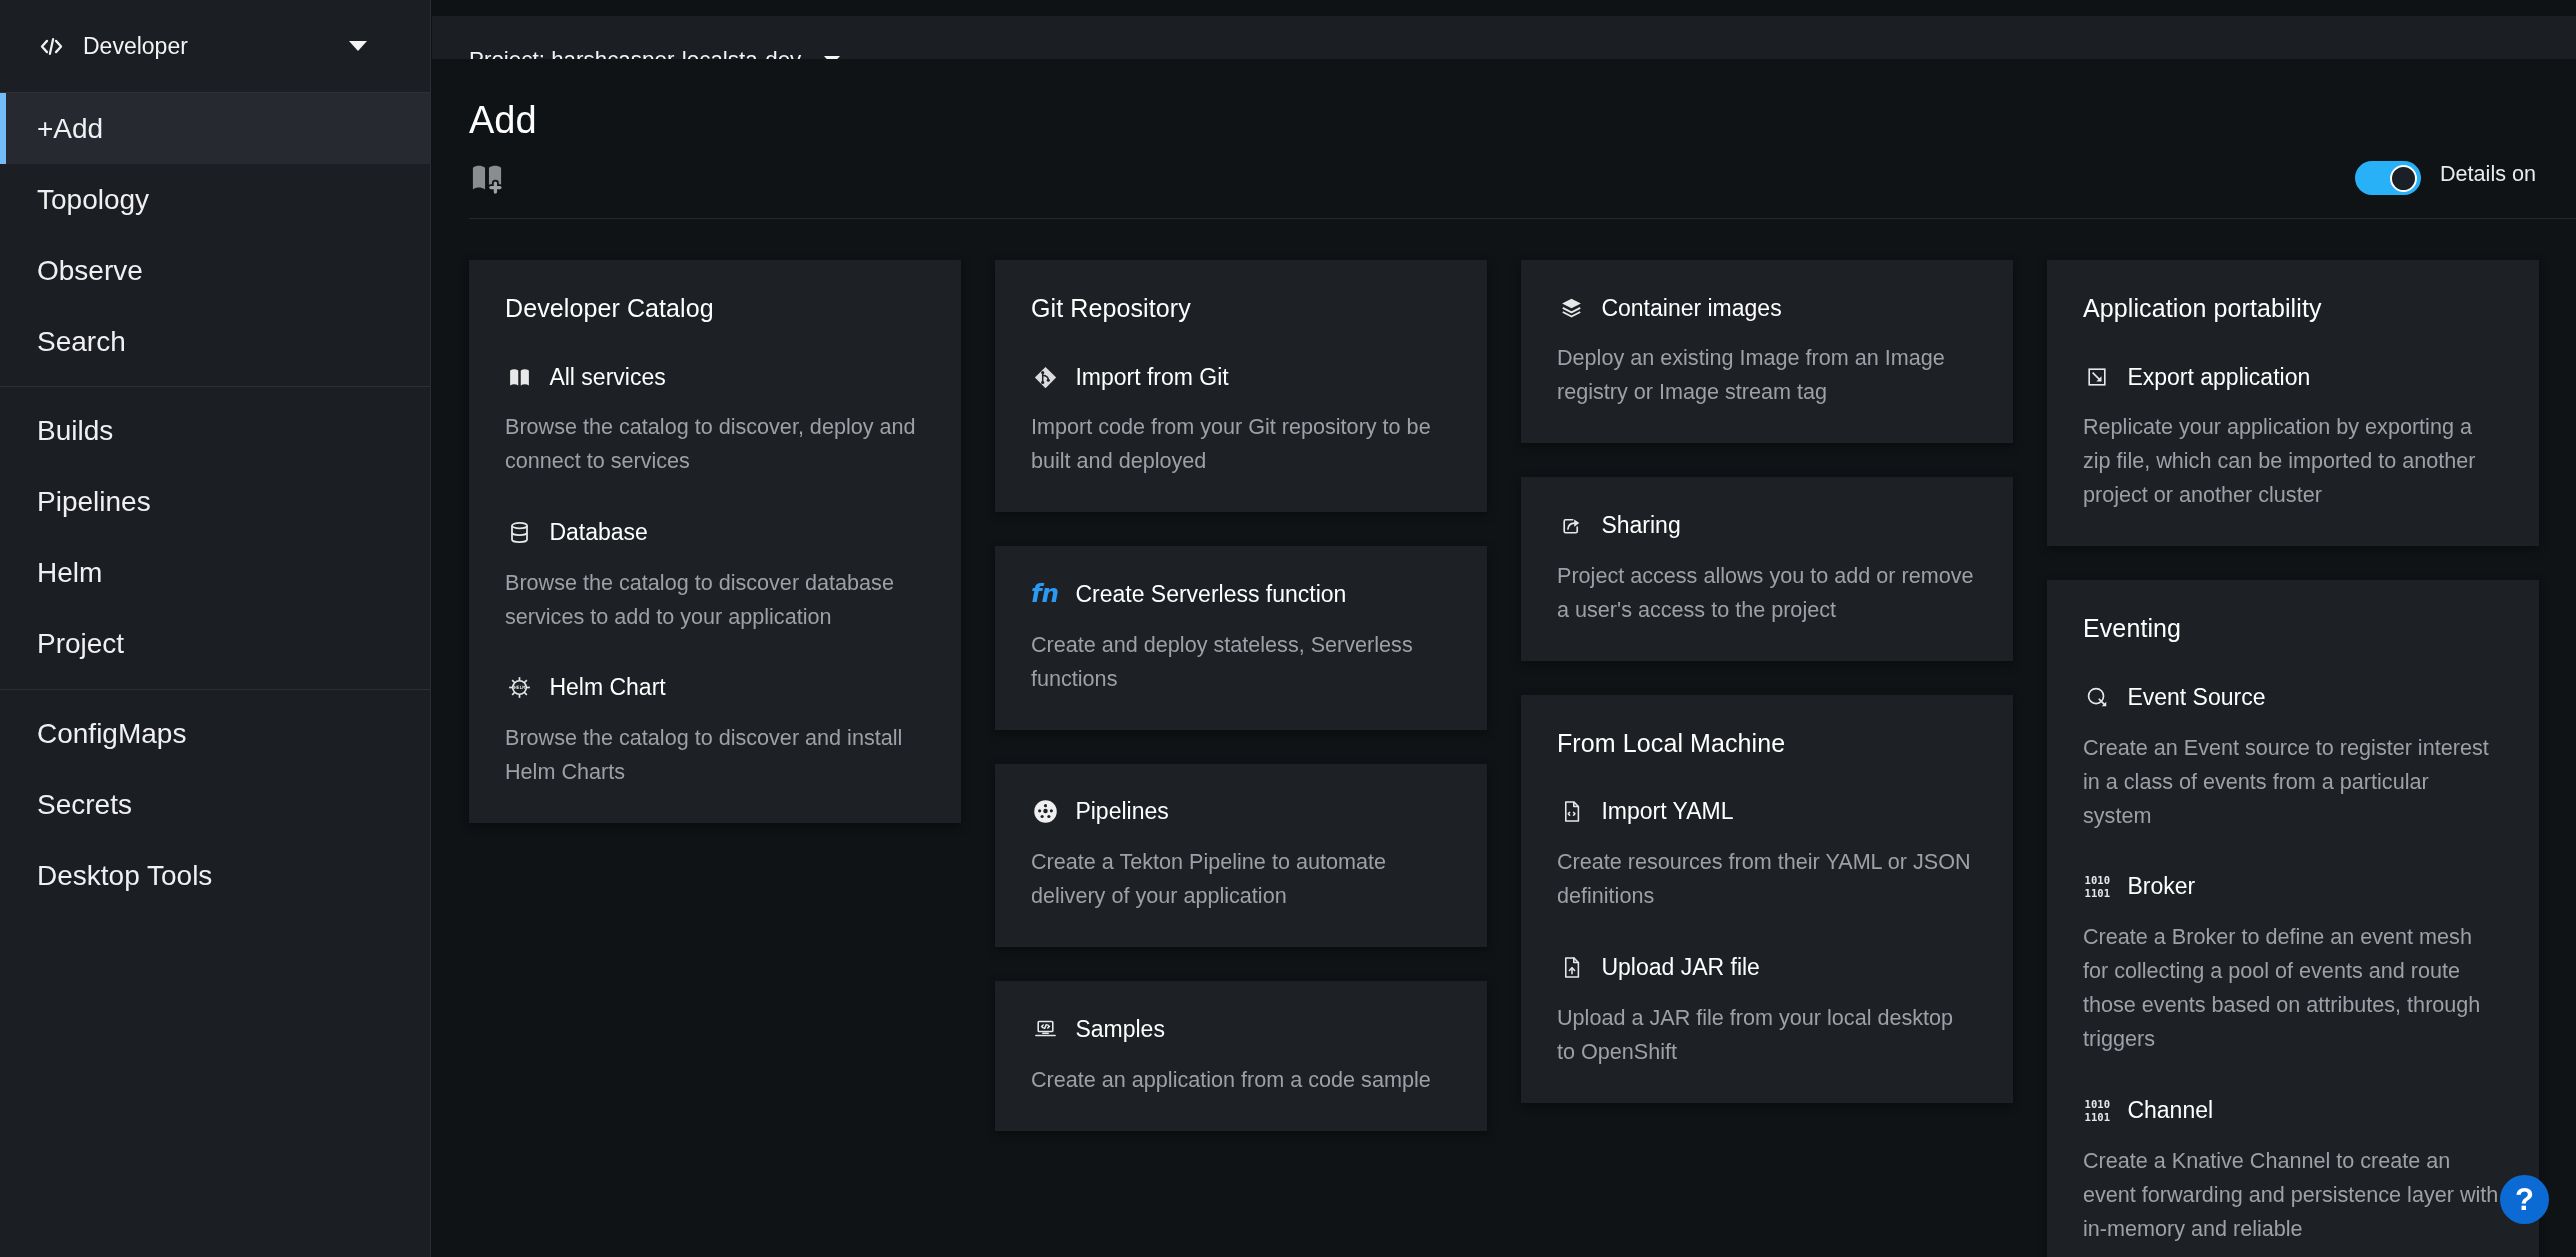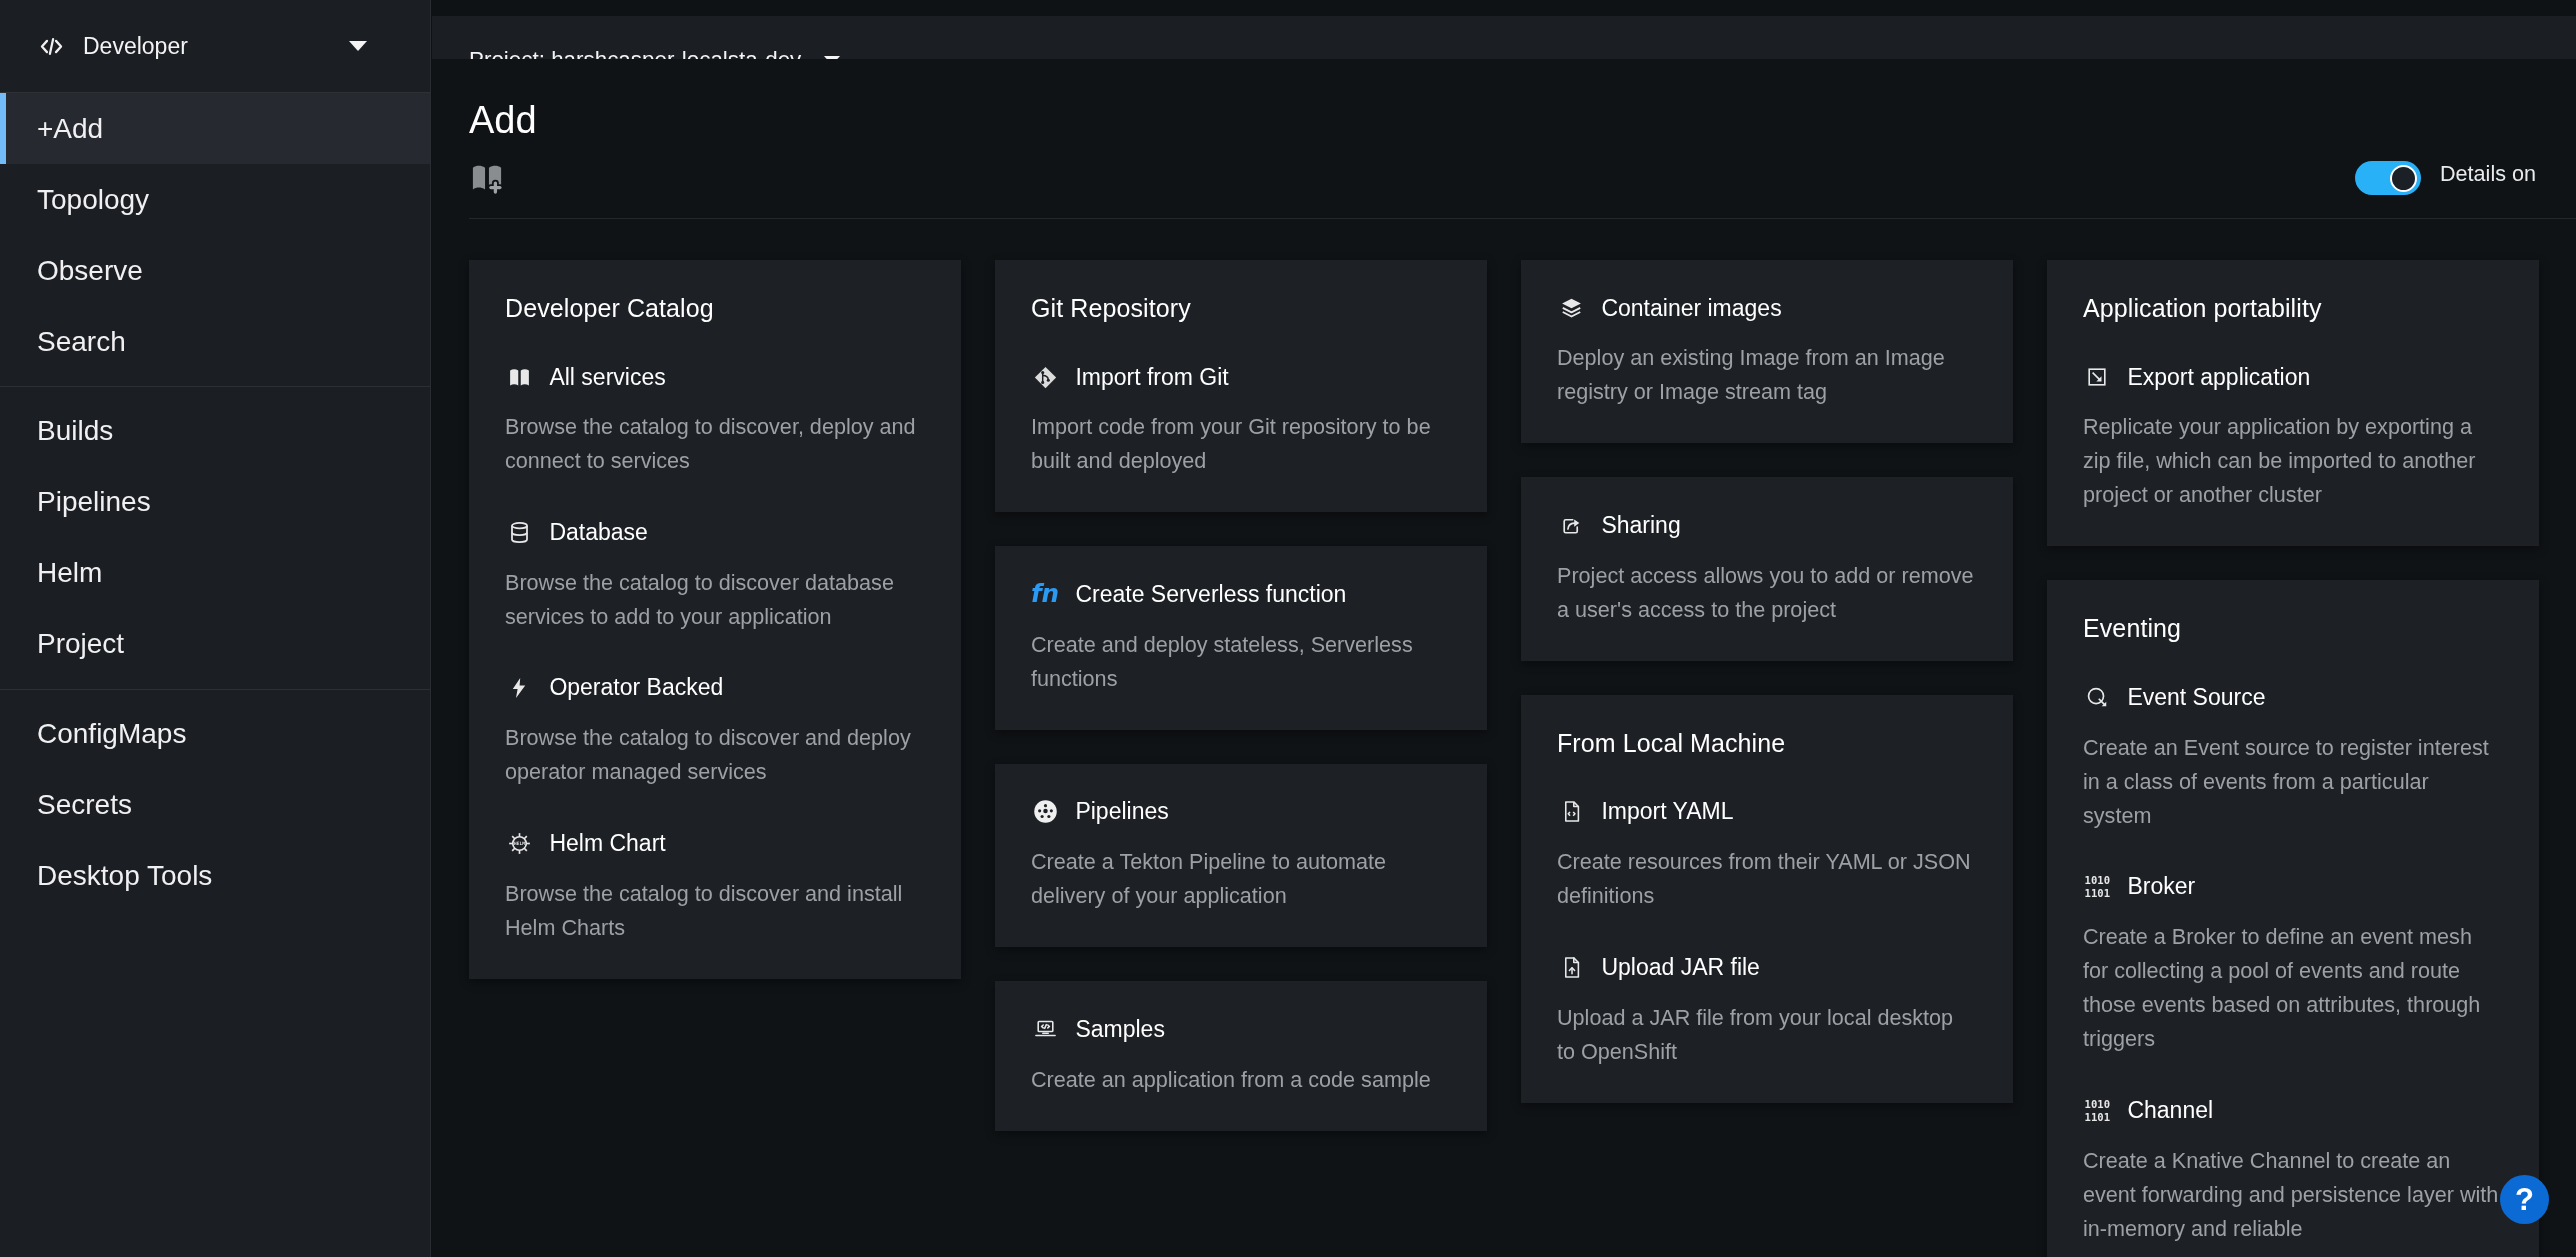--- a/index.html
+++ b/index.html
@@ -184,31 +184,20 @@
                 <path d="M4.8 5.4 V12 c0 1.45 3.2 2.6 7.2 2.6 s7.2 -1.15 7.2 -2.6 V5.4"></path>
                 <path d="M4.8 12 V18.6 c0 1.45 3.2 2.6 7.2 2.6 s7.2 -1.15 7.2 -2.6 V12"></path>
               </g>
                 </svg>
             </span>
             <span class="item-label">Database</span>
           </div>
           <p class="item-desc">Browse the catalog to discover database services to add to your application</p>
         </div>
 
-        <div class="item">
-          <div class="item-head">
-            <span class="icon">
-              <svg width="24" height="24" viewBox="0 0 24 24">
-                  <path d="M13.2 2 L5.8 13 H10.6 L9 22 L18.2 9.6 H12.6 Z" fill="#e8e8e8"></path>
-                </svg>
-            </span>
-            <span class="item-label">Operator Backed</span>
-          </div>
-          <p class="item-desc">Browse the catalog to discover and deploy operator managed services</p>
-        </div>
 
         <div class="item">
           <div class="item-head">
             <span class="icon">
               <svg width="27" height="27" viewBox="0 0 24 24" style="font-size:31px">
                 <g fill="none" stroke="#e8e8e8" stroke-width="1.5">
                   <circle cx="12" cy="12" r="6"></circle>
                   <path d="M12 6 V2.8"></path>
                     <path d="M12 18 V21.2"></path>
                     <path d="M6 12 H2.8"></path>

